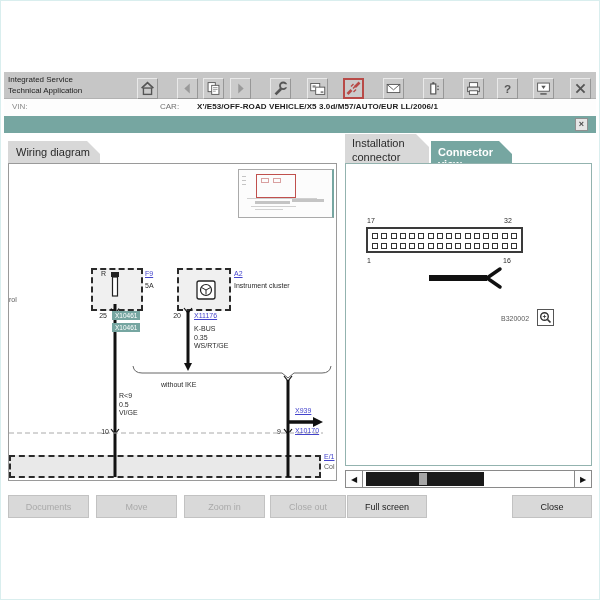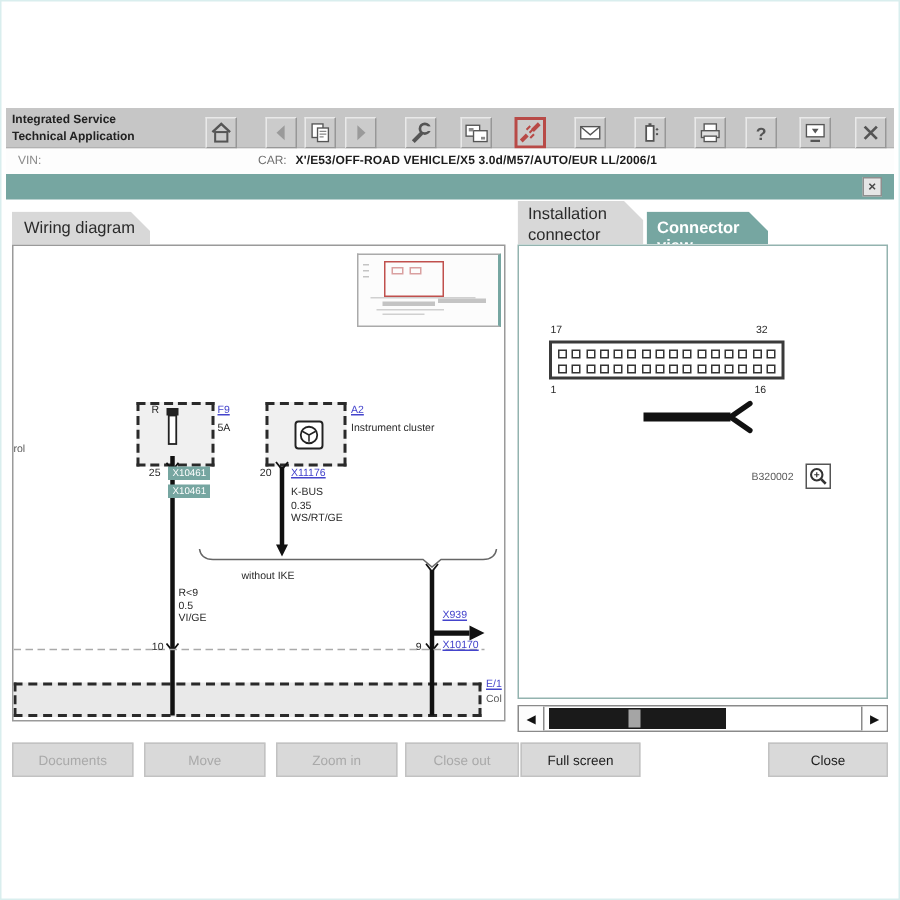--- a/index.html
+++ b/index.html
@@ -2,28 +2,28 @@
 <html><head>
 <meta charset="utf-8">
 <style>
   *{box-sizing:border-box;margin:0;padding:0}
   html,body{width:600px;height:600px}
   body{font-family:"Liberation Sans",sans-serif;background:#fff;position:relative;overflow:hidden;
        outline:1px solid #d9eeee;outline-offset:-1px}
   .abs{position:absolute}
   
   .toolbar{left:4px;top:72px;width:592px;height:27px;background:#c6c6c6;border-bottom:1px solid #b2b2b2}
-  .apptitle{left:8px;top:75px;font-size:8px;font-weight:bold;color:#222;line-height:1.35}
+  .apptitle{left:8px;top:75px;font-size:8px;font-weight:normal;color:#222;line-height:1.35}
   .tbtn{position:absolute;top:78px;width:21px;height:21px;background:#cbcbcb;border:1px solid #979797;
         border-top-color:#e9e9e9;border-left-color:#e9e9e9;display:flex;align-items:center;justify-content:center}
   .tbtn.red{border:2px solid #b84a47}
   
   .vinrow{left:4px;top:99px;width:592px;height:17px;background:#fdfdfd}
   .vinlbl{left:12px;top:102px;font-size:8px;color:#8a8a8a}
-  .carlbl{left:172px;top:102px;font-size:8px;color:#6f6f6f}
+  .carlbl{left:160px;top:102px;font-size:8px;color:#6f6f6f}
   .carval{left:197px;top:102px;font-size:8px;font-weight:bold;color:#1c1c1c;letter-spacing:.1px}
   
   .dlgbar{left:4px;top:116px;width:592px;height:17px;background:#76a6a1;display:flex;align-items:center}
   .dlgtitle{margin-left:8px;font-size:8px;font-weight:bold;color:#fff;letter-spacing:.2px}
   .dlgclose{position:absolute;right:8px;top:2px;width:13px;height:13px;background:#e6e6e6;border:1px solid #8f8f8f;
             font-size:9px;font-weight:bold;color:#4a4a4a;display:flex;align-items:center;justify-content:center;line-height:1}
   
   .tab{clip-path:polygon(0 0,calc(100% - 13px) 0,100% 13px,100% 100%,0 100%);font-size:11px}
   .tab.gray{background:#d8d8d8;color:#2a2a2a}
   .tab.teal{background:#76a6a1;color:#fff;font-weight:bold}

